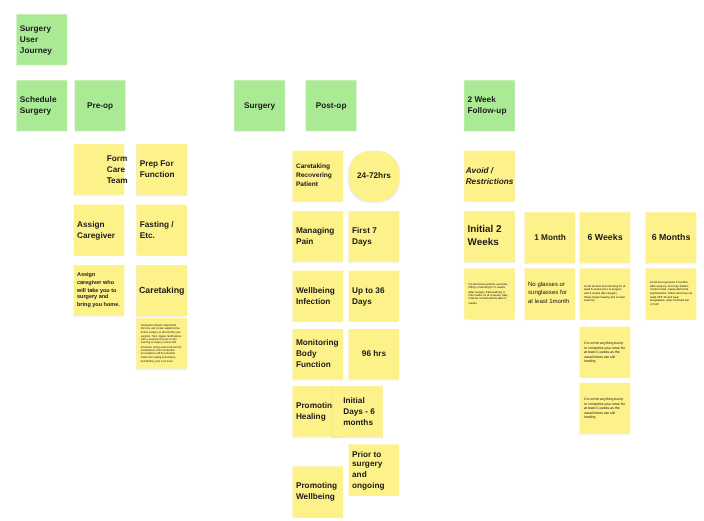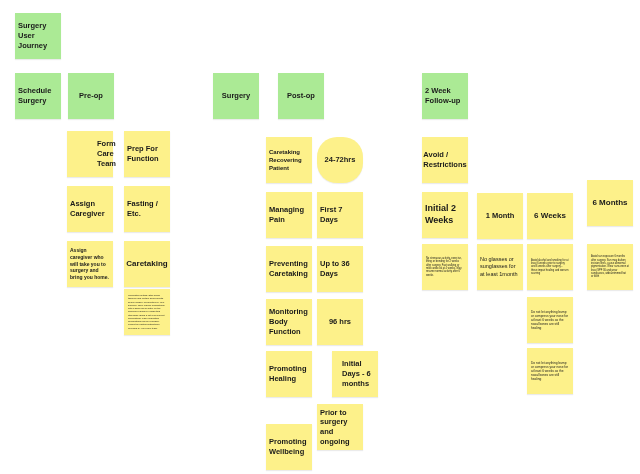--- a/index.html
+++ b/index.html
@@ -43,35 +43,35 @@
 <div class="note yellow med" style="left:67px;top:186px;">Assign Caregiver</div>
 <div class="note yellow med" style="left:124px;top:186px;">Fasting / Etc.</div>
 <div class="note yellow small" style="left:67px;top:241px;">Assign caregiver who will take you to surgery and bring you home.</div>
 <div class="note yellow big" style="left:124px;top:241px;font-size:8px;">Caretaking</div>
 <div class="note yellow xtiny" style="left:124px;top:289px;">Medication details: Stop blood thinners and certain supplements before surgery as directed by your surgeon. Take regular medications with a small sip of water on the morning of surgery unless told otherwise. Bring a list of all current medications. Pain medication prescriptions will be provided. Follow the fasting instructions provided by your care team.</div>
 
 <div class="note yellow small" style="left:266px;top:137px;font-size:6px;">Caretaking Recovering Patient</div>
 <div class="note yellow med" style="left:317px;top:137px;border-radius:20px;">24-72hrs</div>
 <div class="note yellow med" style="left:266px;top:192px;">Managing Pain</div>
 <div class="note yellow med" style="left:317px;top:192px;">First 7 Days</div>
-<div class="note yellow med" style="left:266px;top:246px;">Preventing Caretaking</div>
+<div class="note yellow med" style="left:266px;top:246px;">Wellbeing Infection</div>
 <div class="note yellow med" style="left:317px;top:246px;">Up to 36 Days</div>
 <div class="note yellow med" style="left:266px;top:299px;">Monitoring Body Function</div>
 <div class="note yellow med" style="left:317px;top:299px;">96 hrs</div>
 <div class="note yellow med" style="left:266px;top:351px;">Promoting Healing</div>
-<div class="note yellow med" style="left:332px;top:351px;padding-left:10px;">Initial Days - 6 months</div>
+<div class="note yellow med" style="left:302px;top:351px;padding-left:10px;">Initial Days - 6 months</div>
 <div class="note yellow med" style="left:266px;top:424px;">Promoting Wellbeing</div>
 <div class="note yellow med" style="left:317px;top:404px;">Prior to surgery and ongoing</div>
 
-<div class="note yellow med" style="left:422px;top:137px;">Avoid / Restrictions</div>
+<div class="note yellow med" style="left:422px;top:137px;font-style:italic;">Avoid / Restrictions</div>
 
 <div class="note yellow big" style="left:422px;top:192px;">Initial 2 Weeks</div>
 <div class="note yellow med" style="left:477px;top:193px;">1 Month</div>
 <div class="note yellow big" style="left:527px;top:193px;font-size:8px;">6 Weeks</div>
-<div class="note yellow big" style="left:587px;top:180px;font-size:8px;">6 Months</div>
+<div class="note yellow big" style="left:587px;top:193px;font-size:8px;">6 Months</div>
 
 <div class="note yellow tiny" style="left:422px;top:244px;">No strenuous activity, exercise, lifting or bending for 2 weeks after surgery. Fast walking or mild cardio ok at 4 weeks. May resume normal activity after 6 weeks</div>
 <div class="note yellow plain" style="left:477px;top:244px;font-size:5.5px;line-height:1.35;">No glasses or sunglasses for at least 1month</div>
 <div class="note yellow tiny" style="left:527px;top:244px;">Avoid alcohol and smoking for at least 6 weeks prior to surgery and 6 weeks after surgery - these impair healing and worsen scarring</div>
 <div class="note yellow tiny" style="left:587px;top:244px;">Avoid sun exposure 6 months after surgery. Sun may darken incision lines, cause abnormal pigmentation. Wear sunscreen at least SPF 30 and wear sunglasses, wide-brimmed hat or both</div>
 
 <div class="note yellow tiny" style="left:527px;top:297px;font-size:3.2px;">Do not let anything bump or compress your nose for at least 6 weeks as the nasal bones are still healing</div>
 <div class="note yellow tiny" style="left:527px;top:348px;font-size:3.2px;">Do not let anything bump or compress your nose for at least 6 weeks as the nasal bones are still healing</div>
 
 </body></html>

